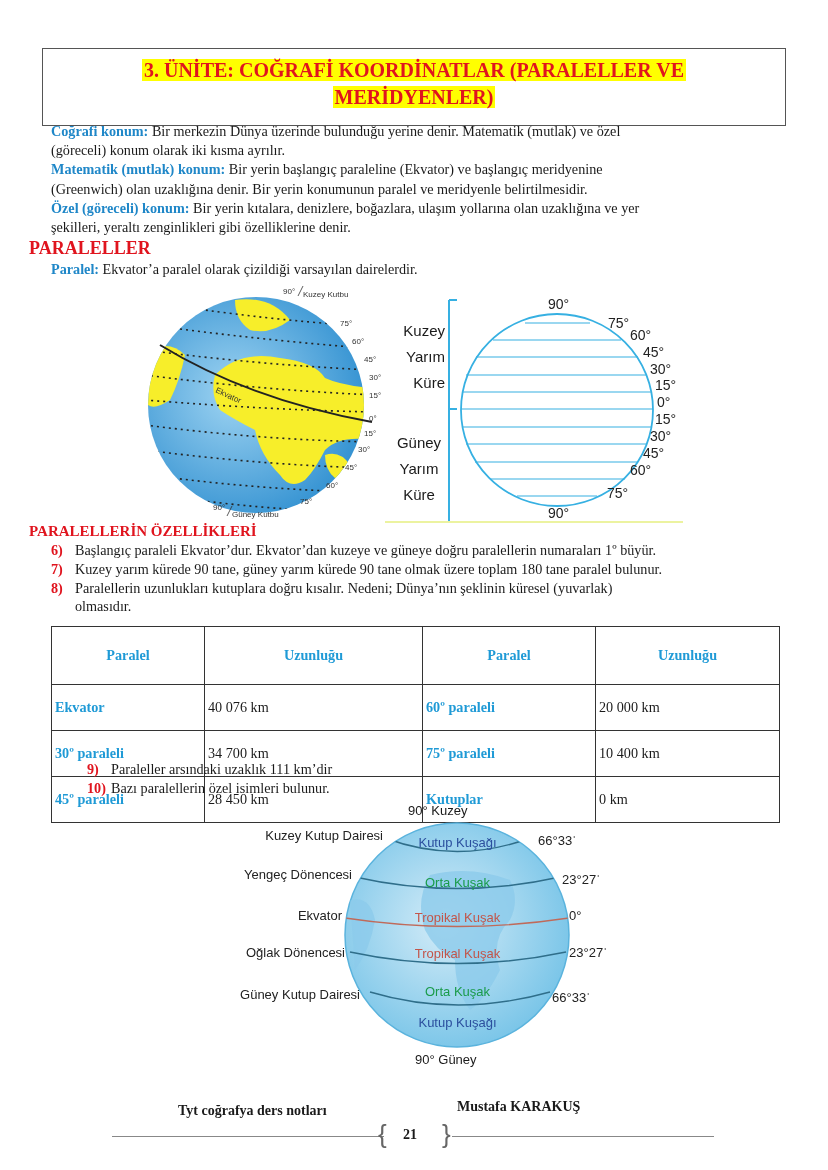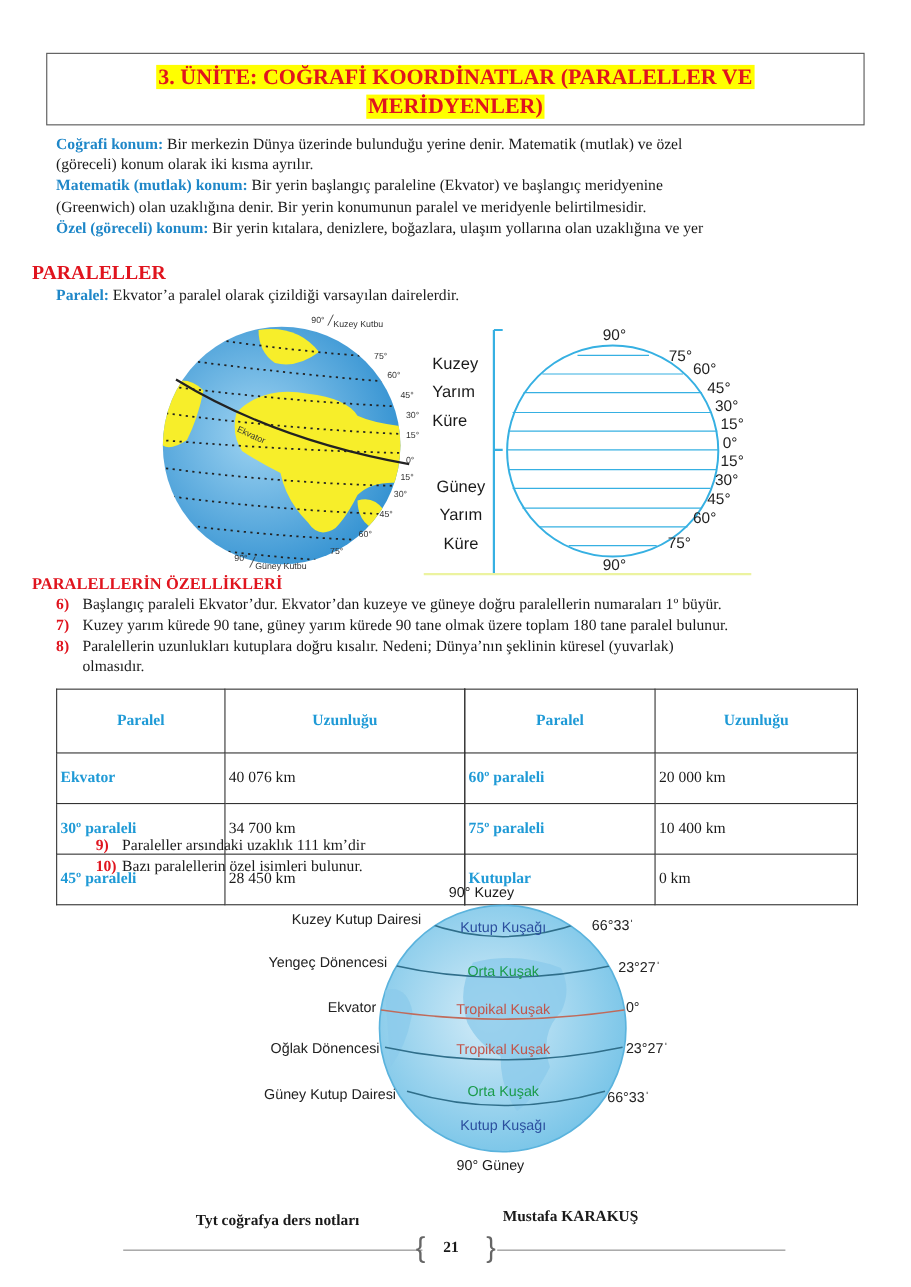--- a/index.html
+++ b/index.html
@@ -1,19 +1,19 @@
 <!DOCTYPE html>
 <html><head>
 <meta charset="utf-8">
 <style>
   html, body { margin:0; padding:0; background:#ffffff; }
   body { width:828px; height:1170px; position:relative; overflow:hidden;
          font-family:"Liberation Serif", serif; color:#1a1a1a; }
   .abs { position:absolute; }
-  .title-box { left:42px; top:48px; width:744px; height:66px; border:1.5px solid #555; box-sizing:border-box;
+  .title-box { left:42px; top:48px; width:744px; height:78px; border:1.5px solid #555; box-sizing:border-box;
                text-align:center; }
   .title-box .t { font-weight:bold; font-size:20px; line-height:27px; color:#e0141e; background:#ffff00; padding:0 2px; }
   .title-line1 { position:absolute; top:8px; left:0; right:0; }
   .title-line2 { position:absolute; top:35px; left:0; right:0; }
   .para { font-size:14.2px; line-height:19.2px; }
   .kw { color:#1f87c8; font-weight:bold; }
   .red-h { color:#e0141e; font-weight:bold; }
   .list-item { font-size:14.2px; line-height:18.8px; }
   .num { color:#e0141e; font-weight:bold; display:inline-block; width:24px; }
   table.ptab { border-collapse:collapse; font-size:14.2px; }
@@ -35,20 +35,21 @@
   <div>
     <span class="kw">Coğrafi konum:</span><span> Bir merkezin Dünya üzerinde bulunduğu yerine denir. Matematik (mutlak) ve özel</span><br>
     <span>(göreceli) konum olarak iki kısma ayrılır.</span>
   </div>
   <div>
     <span class="kw">Matematik (mutlak) konum:</span><span> Bir yerin başlangıç paraleline (Ekvator) ve başlangıç meridyenine</span><br>
     <span>(Greenwich) olan uzaklığına denir. Bir yerin konumunun paralel ve meridyenle belirtilmesidir.</span>
   </div>
   <div>
     <span class="kw">Özel (göreceli) konum:</span><span> Bir yerin kıtalara, denizlere, boğazlara, ulaşım yollarına olan uzaklığına ve yer</span><br>
+    <span>şekilleri, yeraltı zenginlikleri gibi özelliklerine denir.</span>
   </div>
 </div>
 
 <div class="abs red-h" style="left:29px; top:238px; font-size:18px;">PARALELLER</div>
 <div class="abs para" style="left:51px; top:260px;">
   <span class="kw">Paralel:</span><span> Ekvator’a paralel olarak çizildiği varsayılan dairelerdir.</span>
 </div>
 
 <svg class="abs" style="left:140px; top:280px;" width="250" height="240">
   <defs>
@@ -115,21 +116,21 @@
       <line x1="81" y1="85" x2="262" y2="85"></line>
       <line x1="77" y1="102" x2="267" y2="102"></line>
       <line x1="76" y1="119" x2="268" y2="119"></line>
       <line x1="77" y1="137" x2="266" y2="137"></line>
       <line x1="81" y1="154" x2="261" y2="154"></line>
       <line x1="90" y1="172" x2="253" y2="172"></line>
       <line x1="105" y1="189" x2="240" y2="189"></line>
       <line x1="132" y1="206" x2="212" y2="206"></line>
     </g>
   </svg>
-  <div class="abs" style="left:8px; top:28px; font-size:15px; line-height:26px; text-align:left; width:52px;">
+  <div class="abs" style="left:8px; top:28px; font-size:15px; line-height:26px; text-align:right; width:52px;">
     <div>Kuzey</div>
     <div>Yarım</div>
     <div>Küre</div>
   </div>
   <div class="abs" style="left:6px; top:140px; font-size:15px; line-height:26px; text-align:center; width:56px;">
     <div>Güney</div>
     <div>Yarım</div>
     <div>Küre</div>
   </div>
   <div style="font-size:14px; color:#222;">

